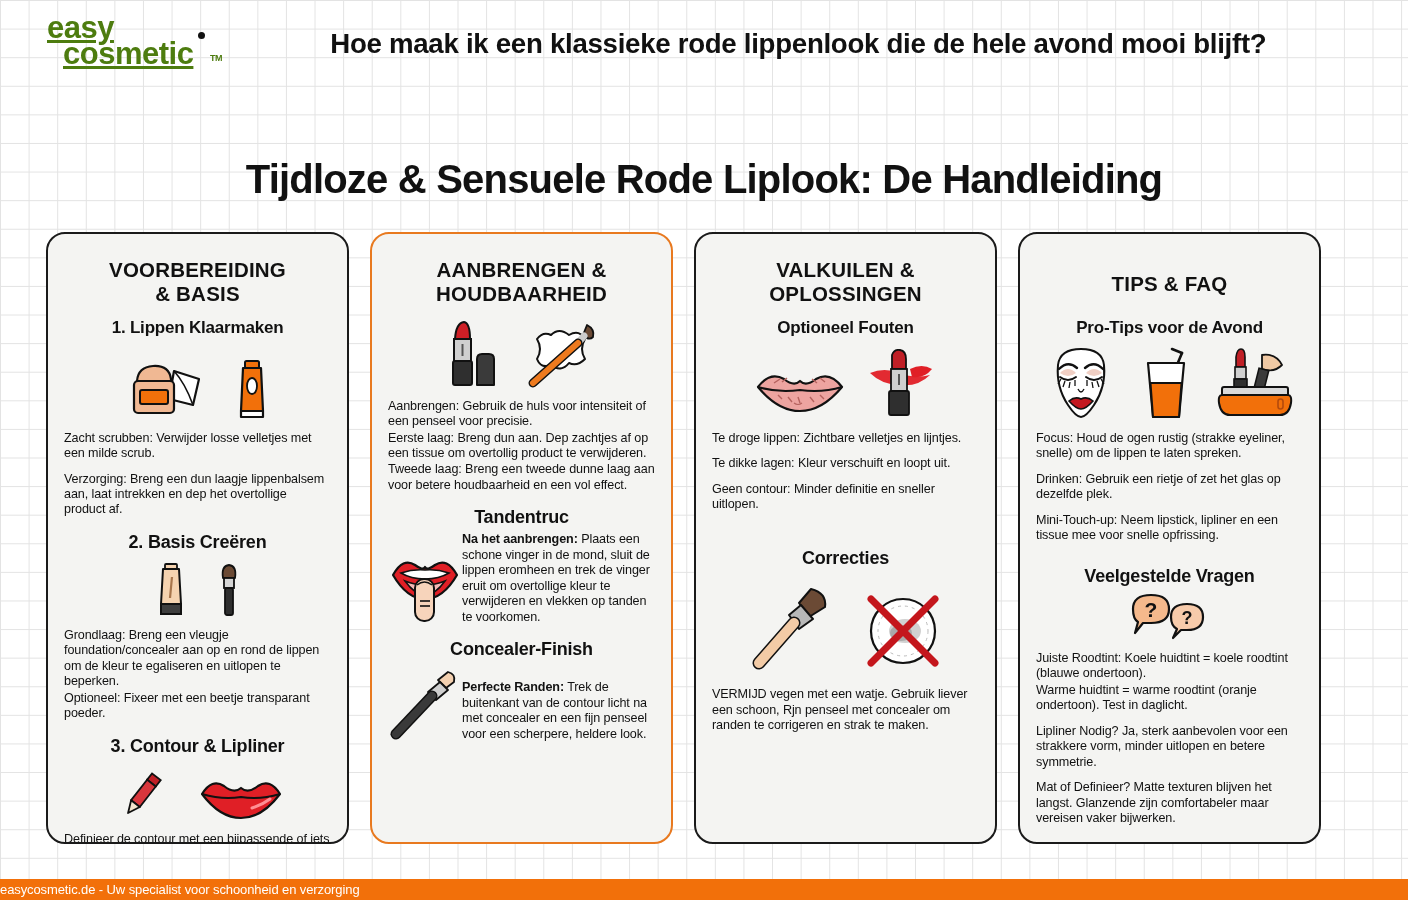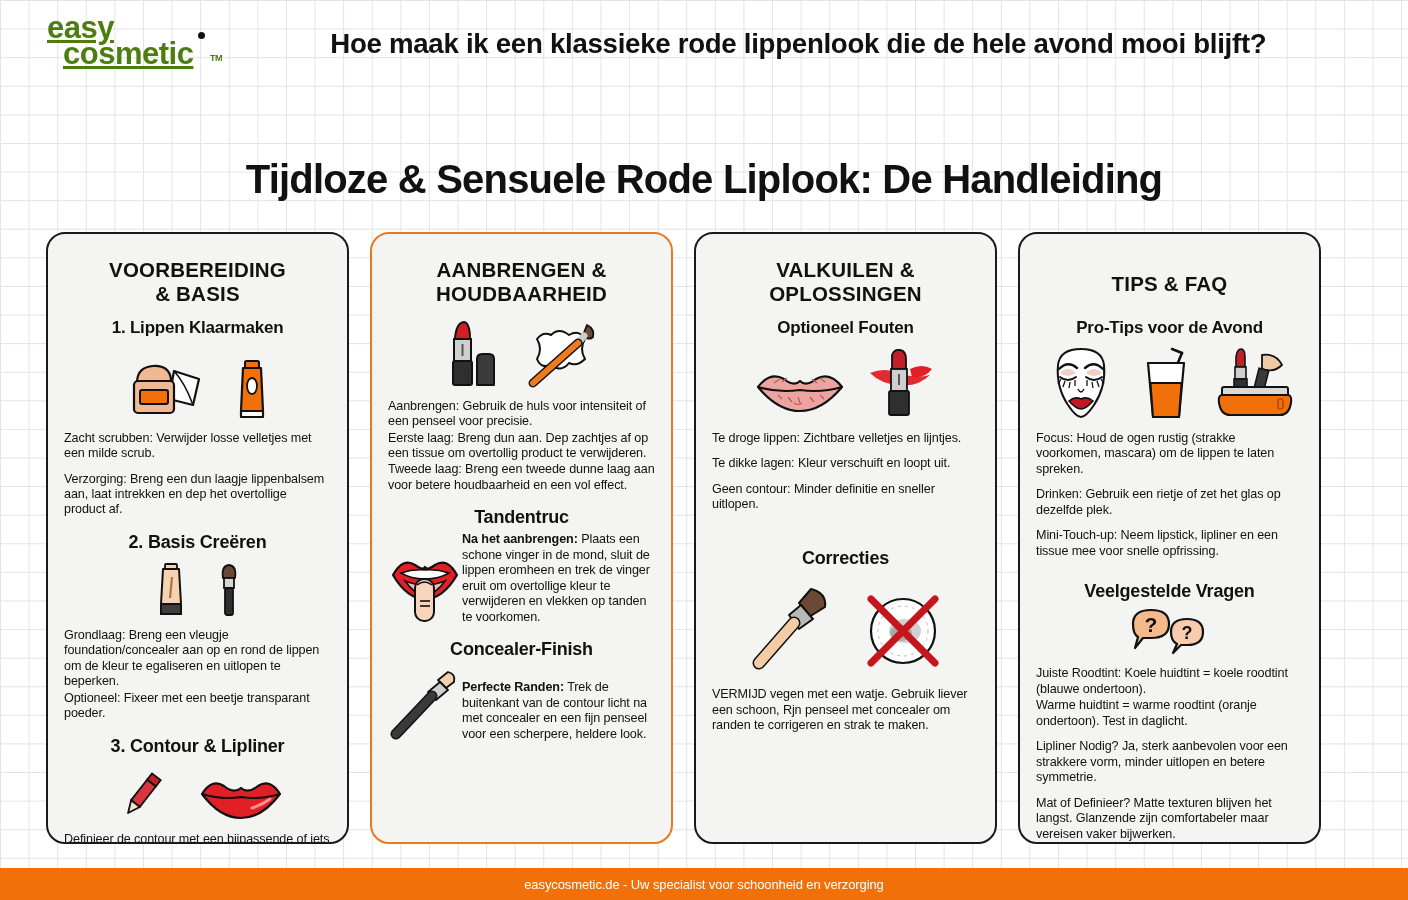--- a/index.html
+++ b/index.html
@@ -177,26 +177,26 @@
     font-size: 12.6px;
     line-height: 1.23;
     letter-spacing: -0.1px;
   }
 
   
   .footer {
     position: absolute;
     bottom: 0; left: 0;
     width: 1408px;
-    height: 32px;
+    height: 21px;
     background: #f2700a;
     color: #ffffff;
     display: flex;
     align-items: center;
-    justify-content: center;
+    justify-content: flex-start;
     font-size: 13px;
     letter-spacing: -0.1px;
   }
 
   svg { display: block; }
 </style>
 </head>
 <body>
 
 <div class="header">
@@ -485,21 +485,21 @@
           <path d="M48 8 Q62 6 68 18 Q60 26 48 22 Z" fill="#f0c9a4" stroke="#111" stroke-width="1.8" stroke-linejoin="round"></path>
           <rect x="42" y="22" width="10" height="24" transform="rotate(14 47 34)" fill="#3a3a3a" stroke="#111" stroke-width="1.6"></rect>
           <rect x="8" y="40" width="66" height="10" rx="2" fill="#d9d9d9" stroke="#111" stroke-width="2"></rect>
           <path d="M8 48 L74 48 Q78 48 77 56 Q75 68 66 68 L16 68 Q7 68 5 56 Q4 48 8 48 Z" fill="#f2700a" stroke="#111" stroke-width="2" stroke-linejoin="round"></path>
           <rect x="64" y="52" width="5" height="10" rx="2.5" fill="none" stroke="#b34a0c" stroke-width="1.6"></rect>
         </svg>
       </span>
     </div>
     <div class="body-text">
       <p class="gap">
-        <b>Focus:</b><span> Houd de ogen rustig (strakke voorkomen, mascara) om de lippen te laten spreken.</span>
+        <b>Focus:</b><span> Houd de ogen rustig (strakke eyeliner, snelle) om de lippen te laten spreken.</span>
       </p>
       <p class="gap">
         <b>Drinken:</b><span> Gebruik een rietje of zet het glas op dezelfde plek.</span>
       </p>
       <p>
         <b>Mini-Touch-up:</b><span> Neem lipstick, lipliner en een tissue mee voor snelle opfrissing.</span>
       </p>
     </div>
 
     <div class="sec-title" style="margin-top:22px">Veelgestelde Vragen</div>

